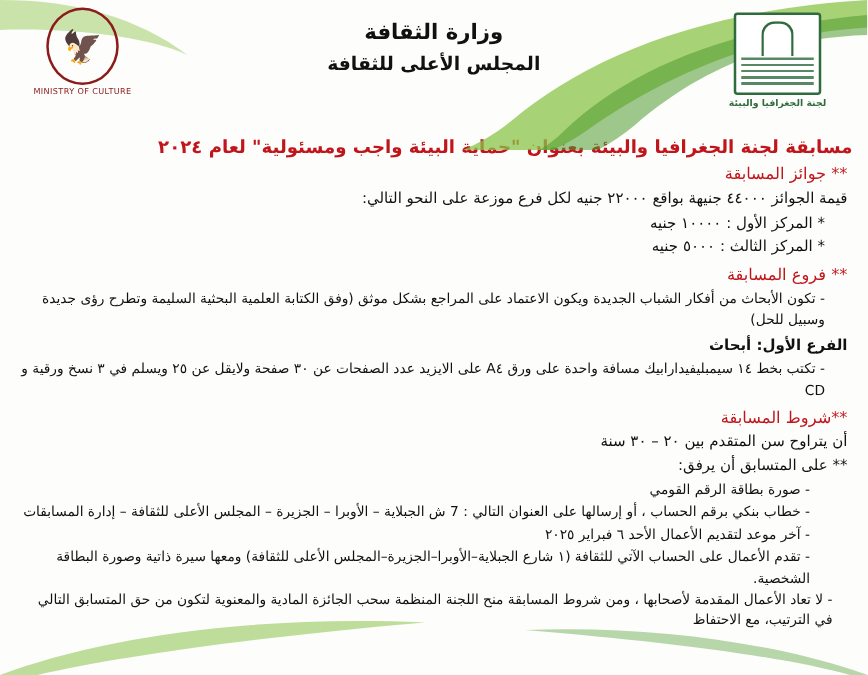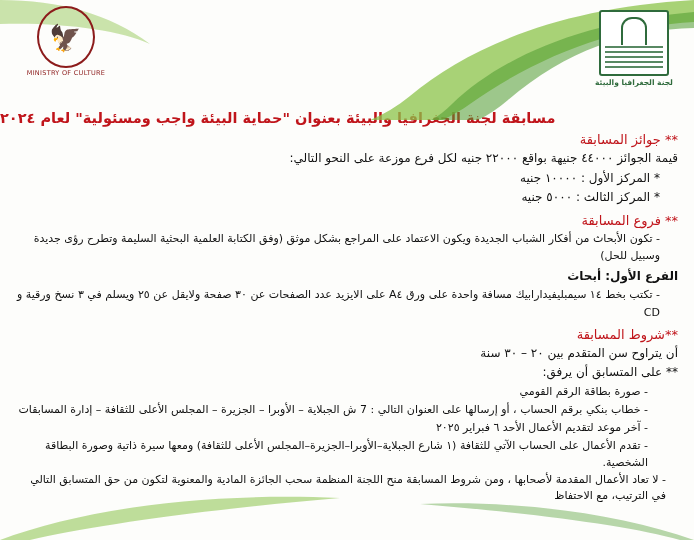--- a/index.html
+++ b/index.html
@@ -32,21 +32,21 @@
     bottom: 0; left: 0; width: 694px; height: 70px;
   }
   
   .header {
     position: relative;
     height: 104px;
   }
   .logo-left {
     position: absolute;
     top: 10px;
-    right: 8px;
+    right: 20px;
     width: 104px;
     height: 88px;
     text-align: center;
   }
   .logo-left .mark {
     width: 66px;
     height: 62px;
     margin: 0 auto;
     border: 2px solid #2f6b3c;
     border-radius: 3px;
@@ -130,25 +130,25 @@
     color: #111;
     margin-bottom: 6px;
   }
   .t2 {
     font-size: 15px;
     font-weight: bold;
     color: #111;
   }
   
   .headline {
-    text-align: left;
+    text-align: right;
     color: #c0151b;
     font-weight: bold;
     font-size: 14.5px;
-    margin: 6px 0 4px;
+    margin: 6px 12px 4px;
   }
   
   .body {
     padding: 0 16px;
     text-align: right;
     color: #111;
   }
   .sec-head {
     color: #c0151b;
     font-weight: normal;
@@ -201,20 +201,24 @@
     </div>
 
     <div class="logo-right">
       <div class="crest">
         <div class="ring"></div>
         <div class="eagle">🦅</div>
       </div>
       <div class="crest-text">MINISTRY OF CULTURE</div>
     </div>
 
+    <div class="title-block">
+      <div class="t1">وزارة الثقافة</div>
+      <div class="t2">المجلس الأعلى للثقافة</div>
+    </div>
   </div>
 
   <div class="headline">مسابقة لجنة الجغرافيا والبيئة بعنوان "حماية البيئة واجب ومسئولية"  لعام ٢٠٢٤</div>
 
   <div class="body">
 
     <div>
       <div class="sec-head">** جوائز المسابقة</div>
       <div class="line">قيمة الجوائز ٤٤٠٠٠ جنيهة بواقع ٢٢٠٠٠ جنيه لكل فرع موزعة على النحو التالي:</div>
       <div class="line ind1">* المركز الأول : ١٠٠٠٠ جنيه</div>

